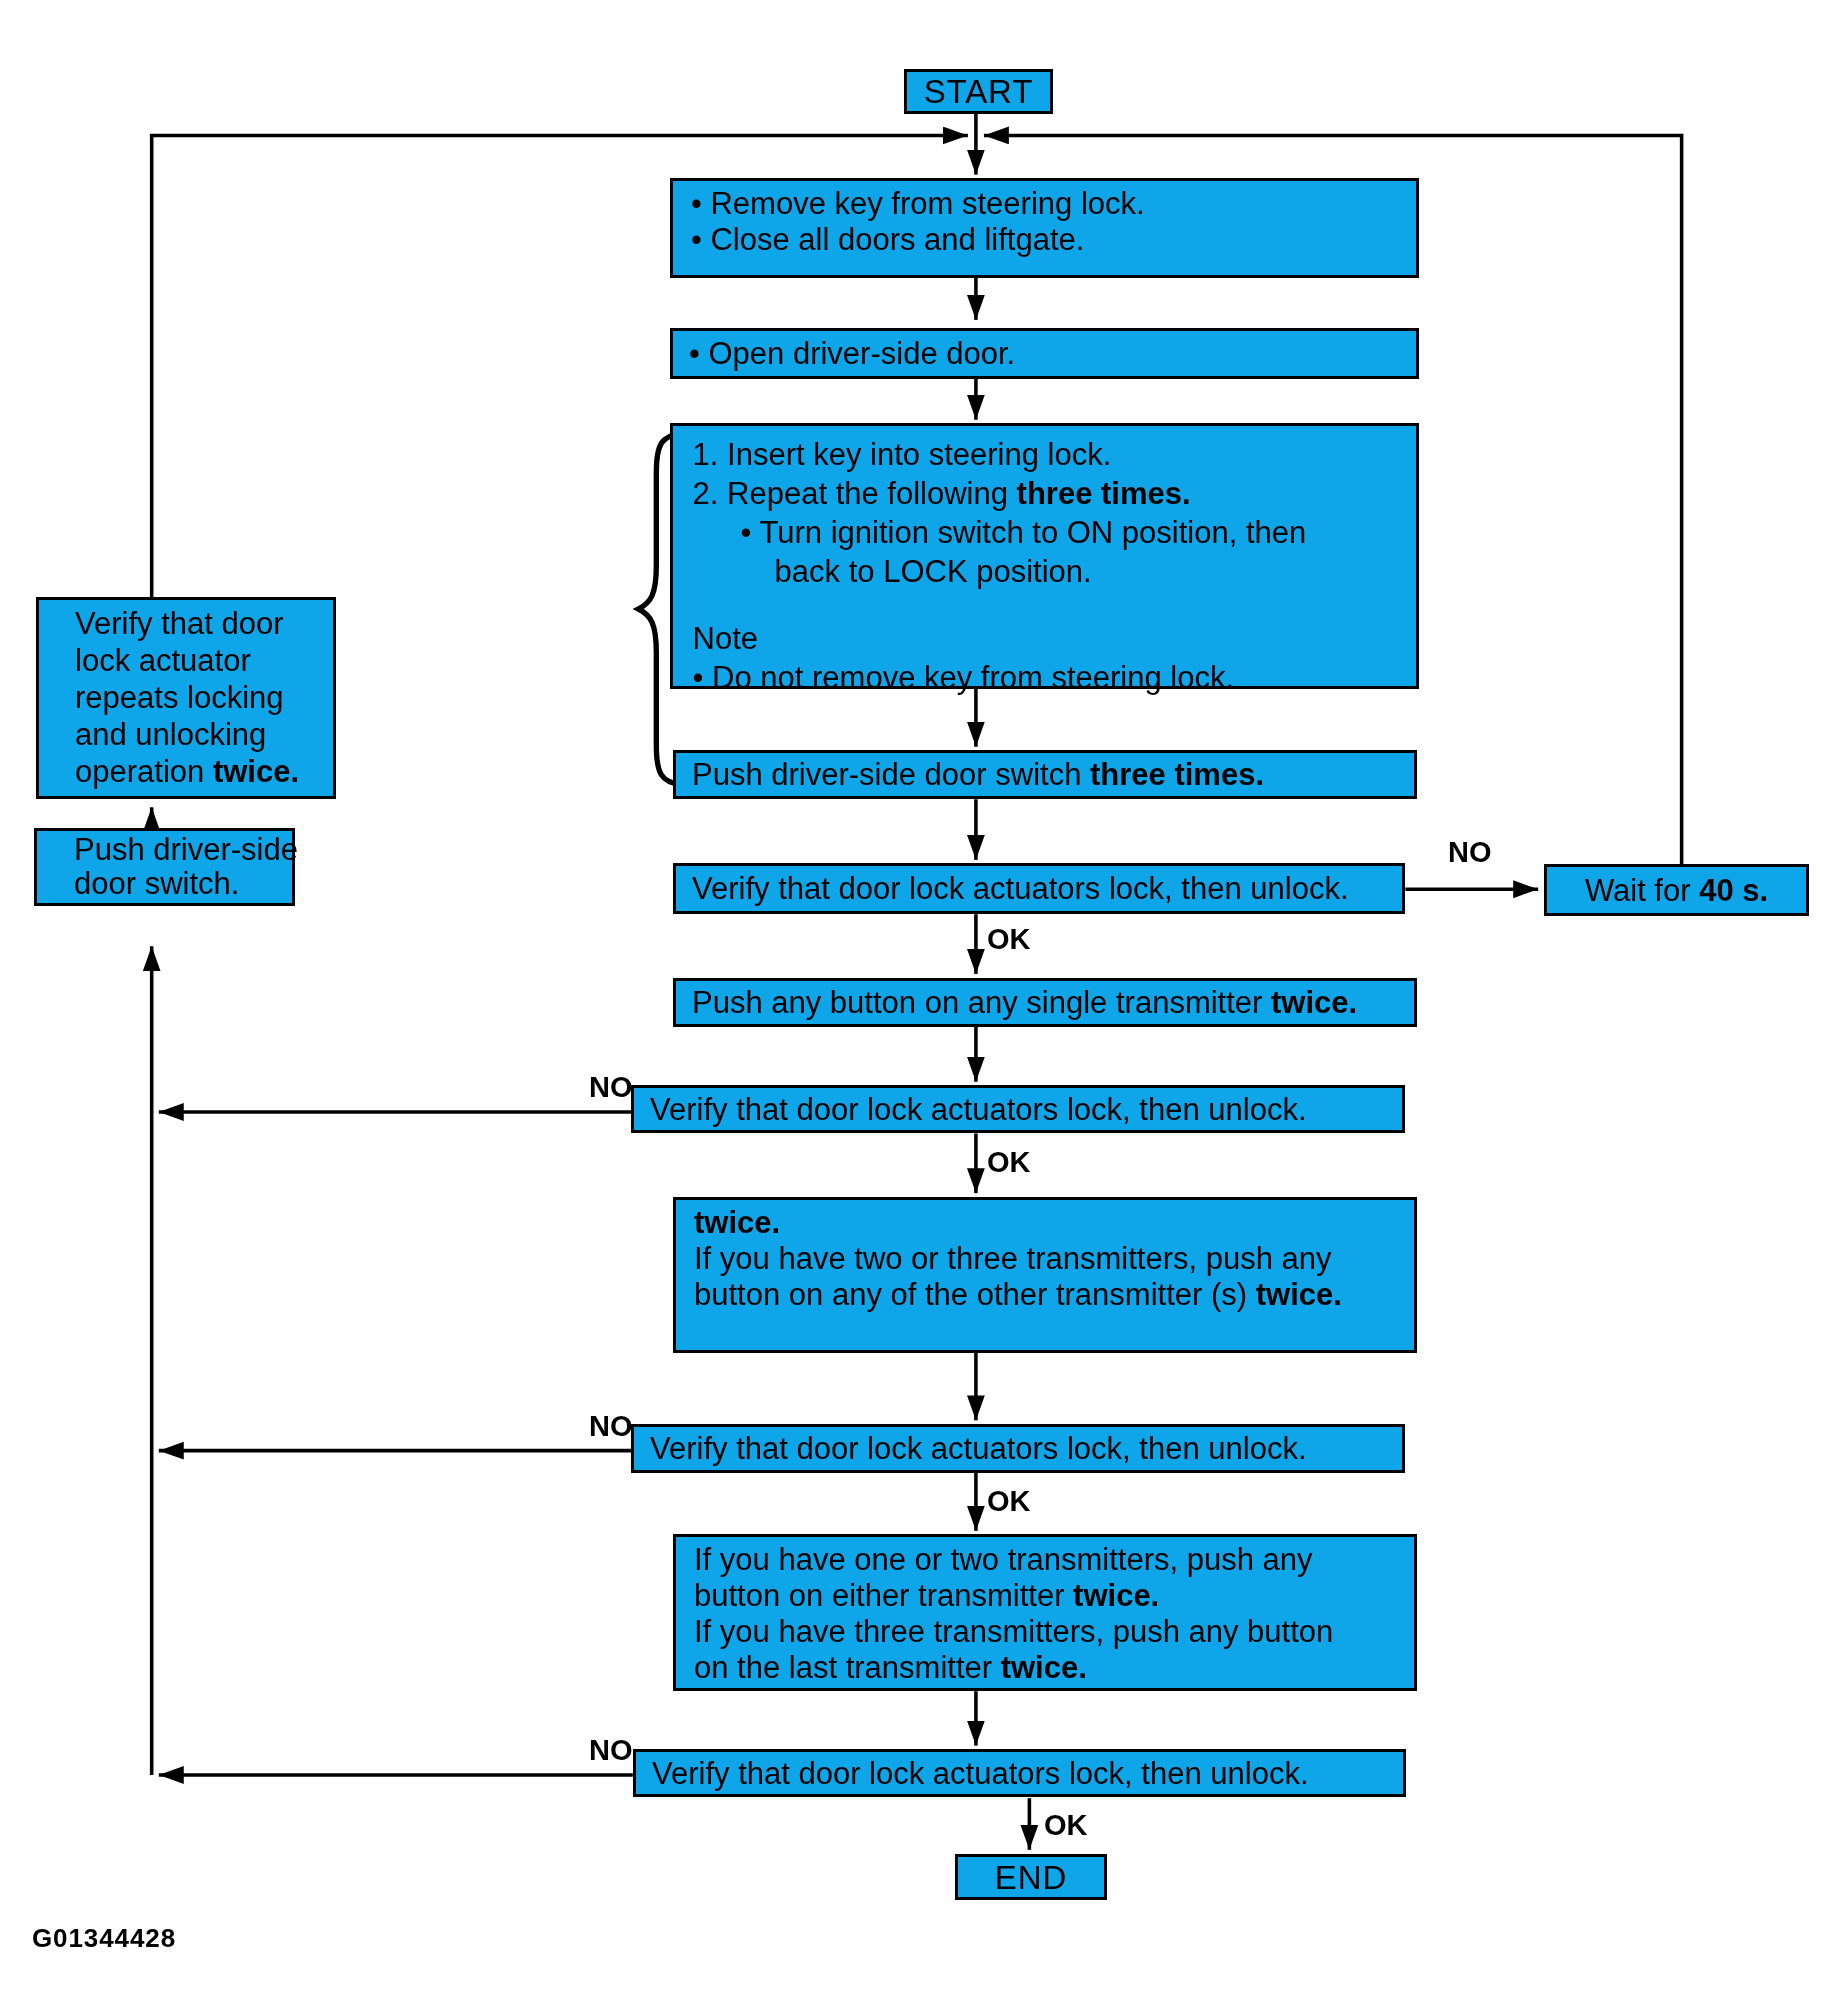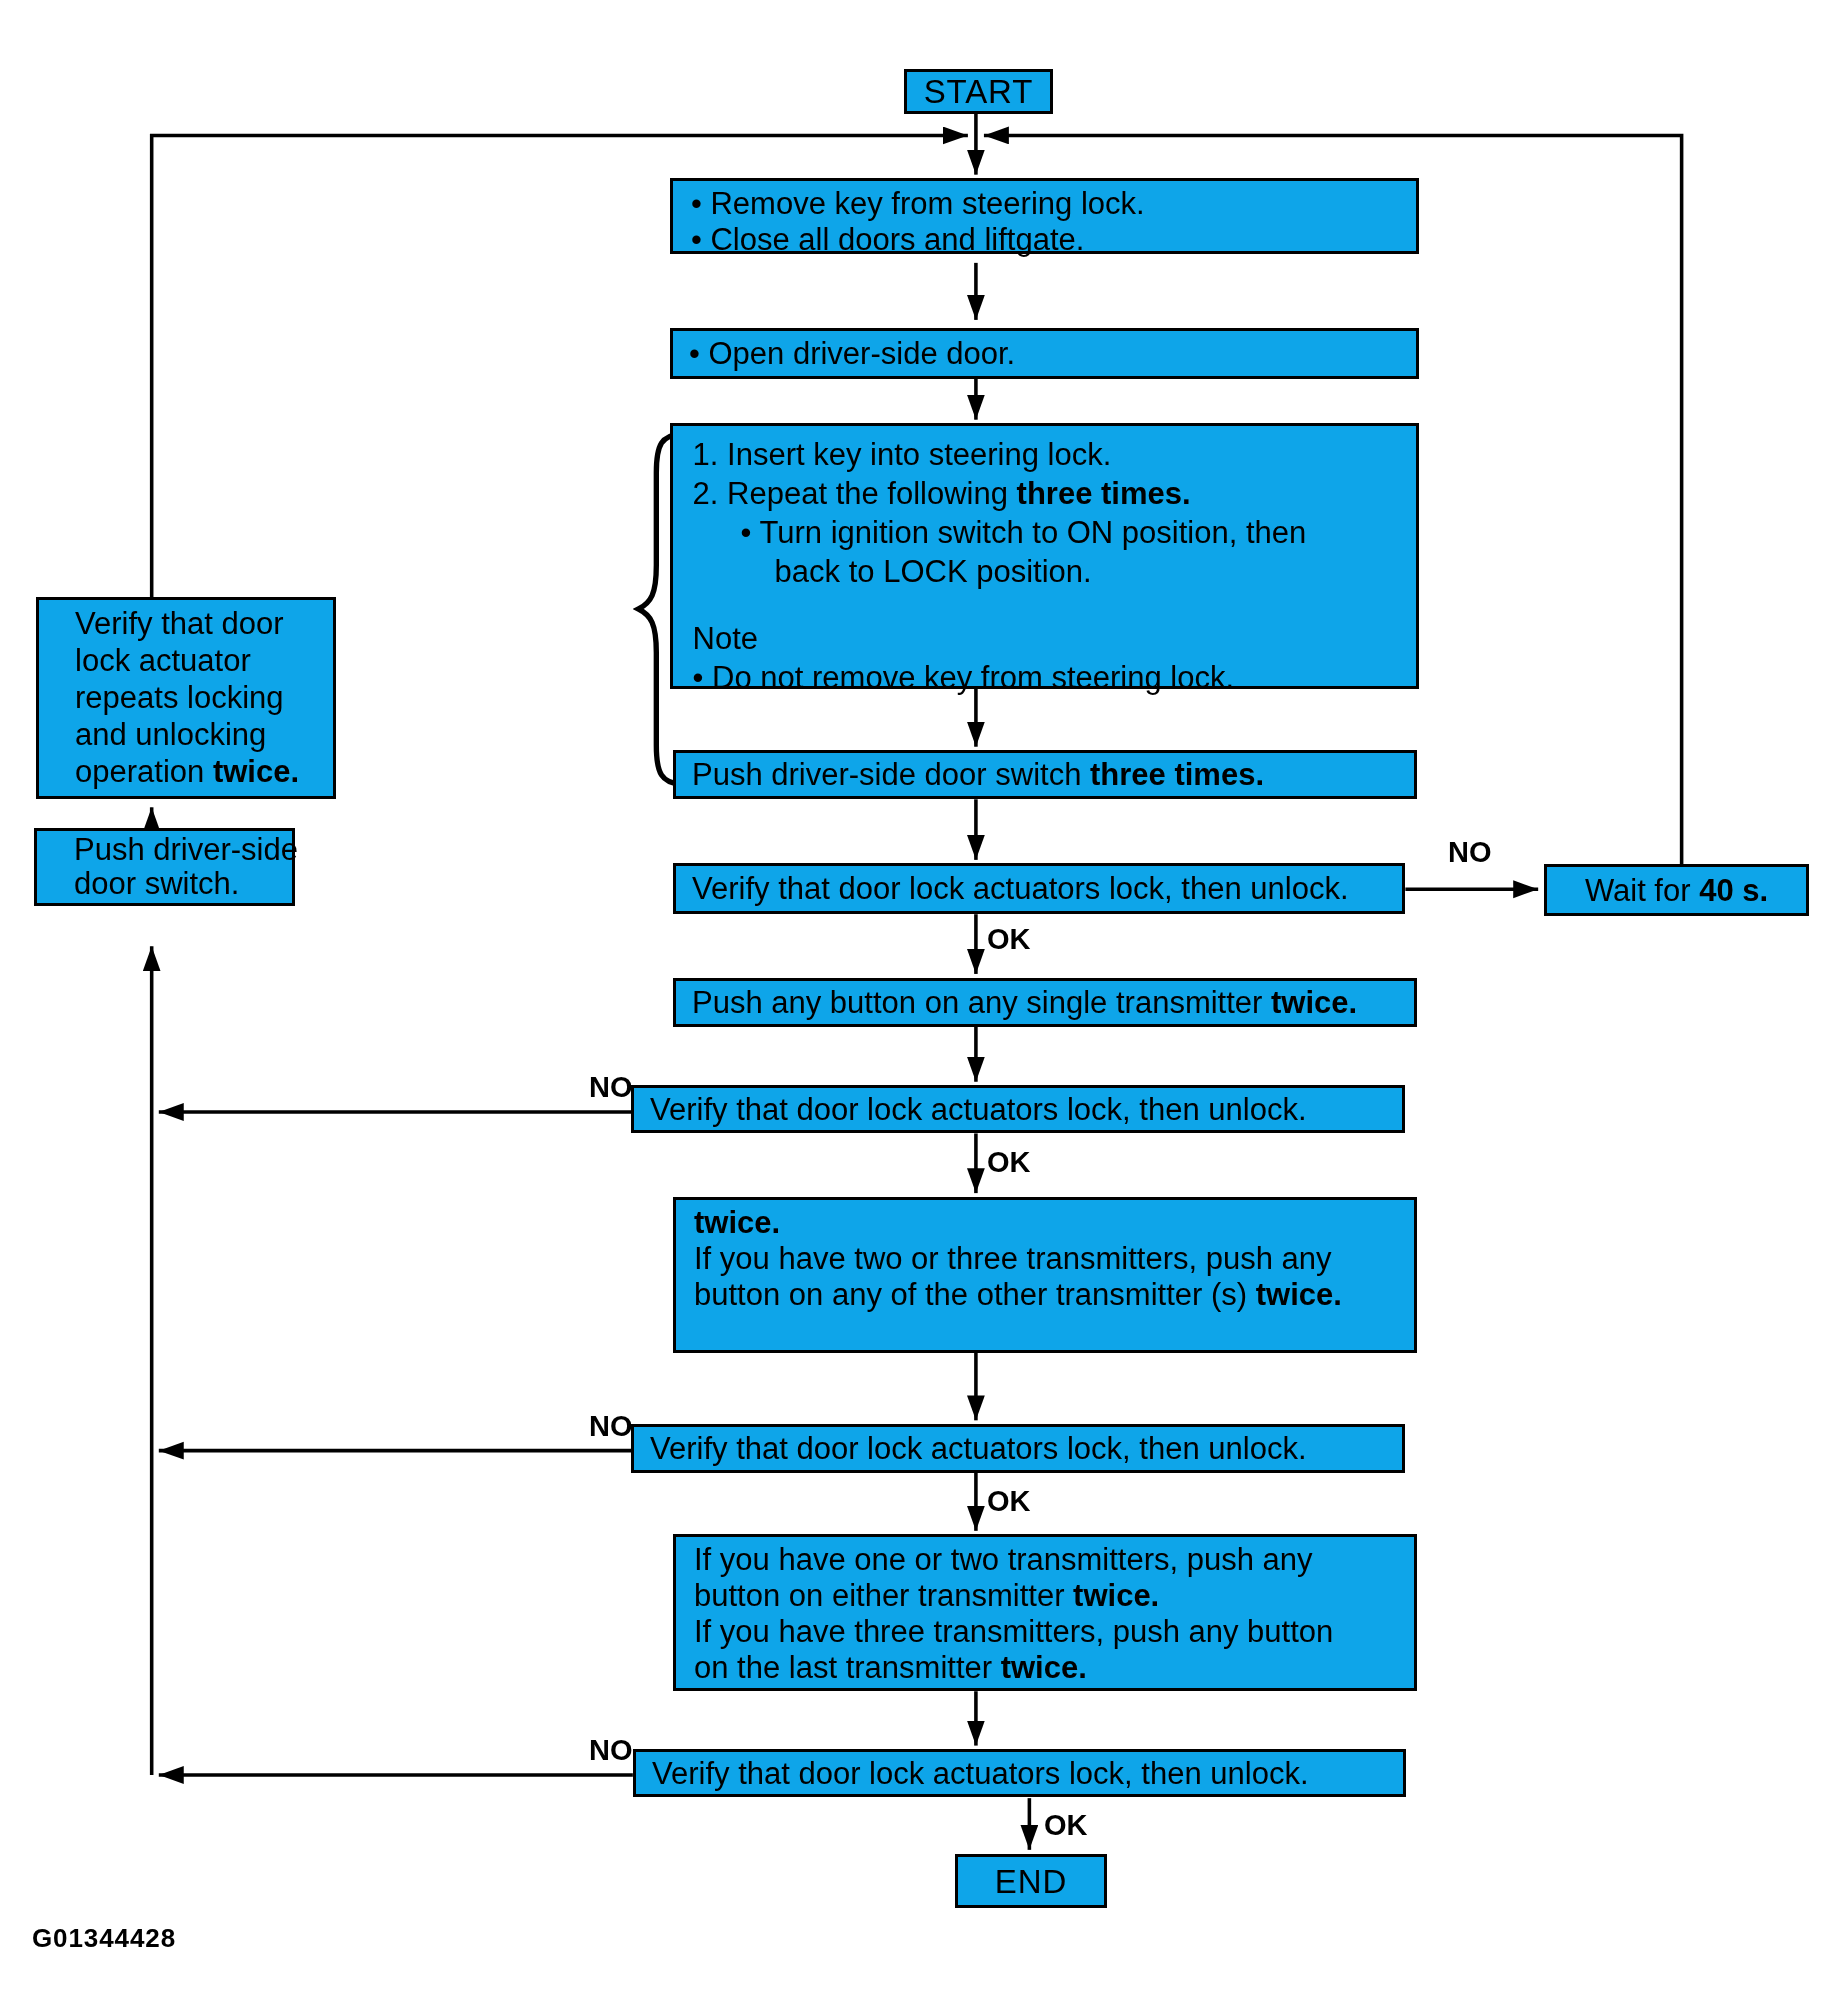--- a/index.html
+++ b/index.html
@@ -59,25 +59,25 @@
     <path class="edge" d="M170 965 V906" marker-end="url(#ah)"></path>
   </svg>
 
   <svg style="position:absolute;left:633px;top:430px" width="52" height="358" viewBox="0 0 58 402">
     <path d="M54 4 C32 6 26 16 26 48 L26 152 C26 184 20 194 6 201 C20 208 26 218 26 250 L26 354 C26 386 32 396 54 398" fill="none" stroke="#000" stroke-width="6" stroke-linecap="round"></path>
   </svg>
 
   <div class="node terminal" style="left:904px;top:69px;width:149px;height:45px">
     <span>START</span>
   </div>
-  <div class="node terminal" style="left:955px;top:1854px;width:152px;height:54px">
+  <div class="node terminal" style="left:955px;top:1854px;width:152px;height:46px">
     <span>END</span>
   </div>
 
-  <div class="node prepare" style="left:670px;top:178px;width:749px;height:76px">
+  <div class="node prepare" style="left:670px;top:178px;width:749px;height:100px">
     <div class="line"><span>• Remove key from steering lock.</span></div>
     <div class="line"><span>• Close all doors and liftgate.</span></div>
   </div>
 
   <div class="node single" style="left:670px;top:328px;width:749px;height:51px">
     <div class="line"><span>• Open driver-side door.</span></div>
   </div>
 
   <div class="node keycycle" style="left:670px;top:423px;width:749px;height:266px">
     <div class="line"><span>1. Insert key into steering lock.</span></div>

